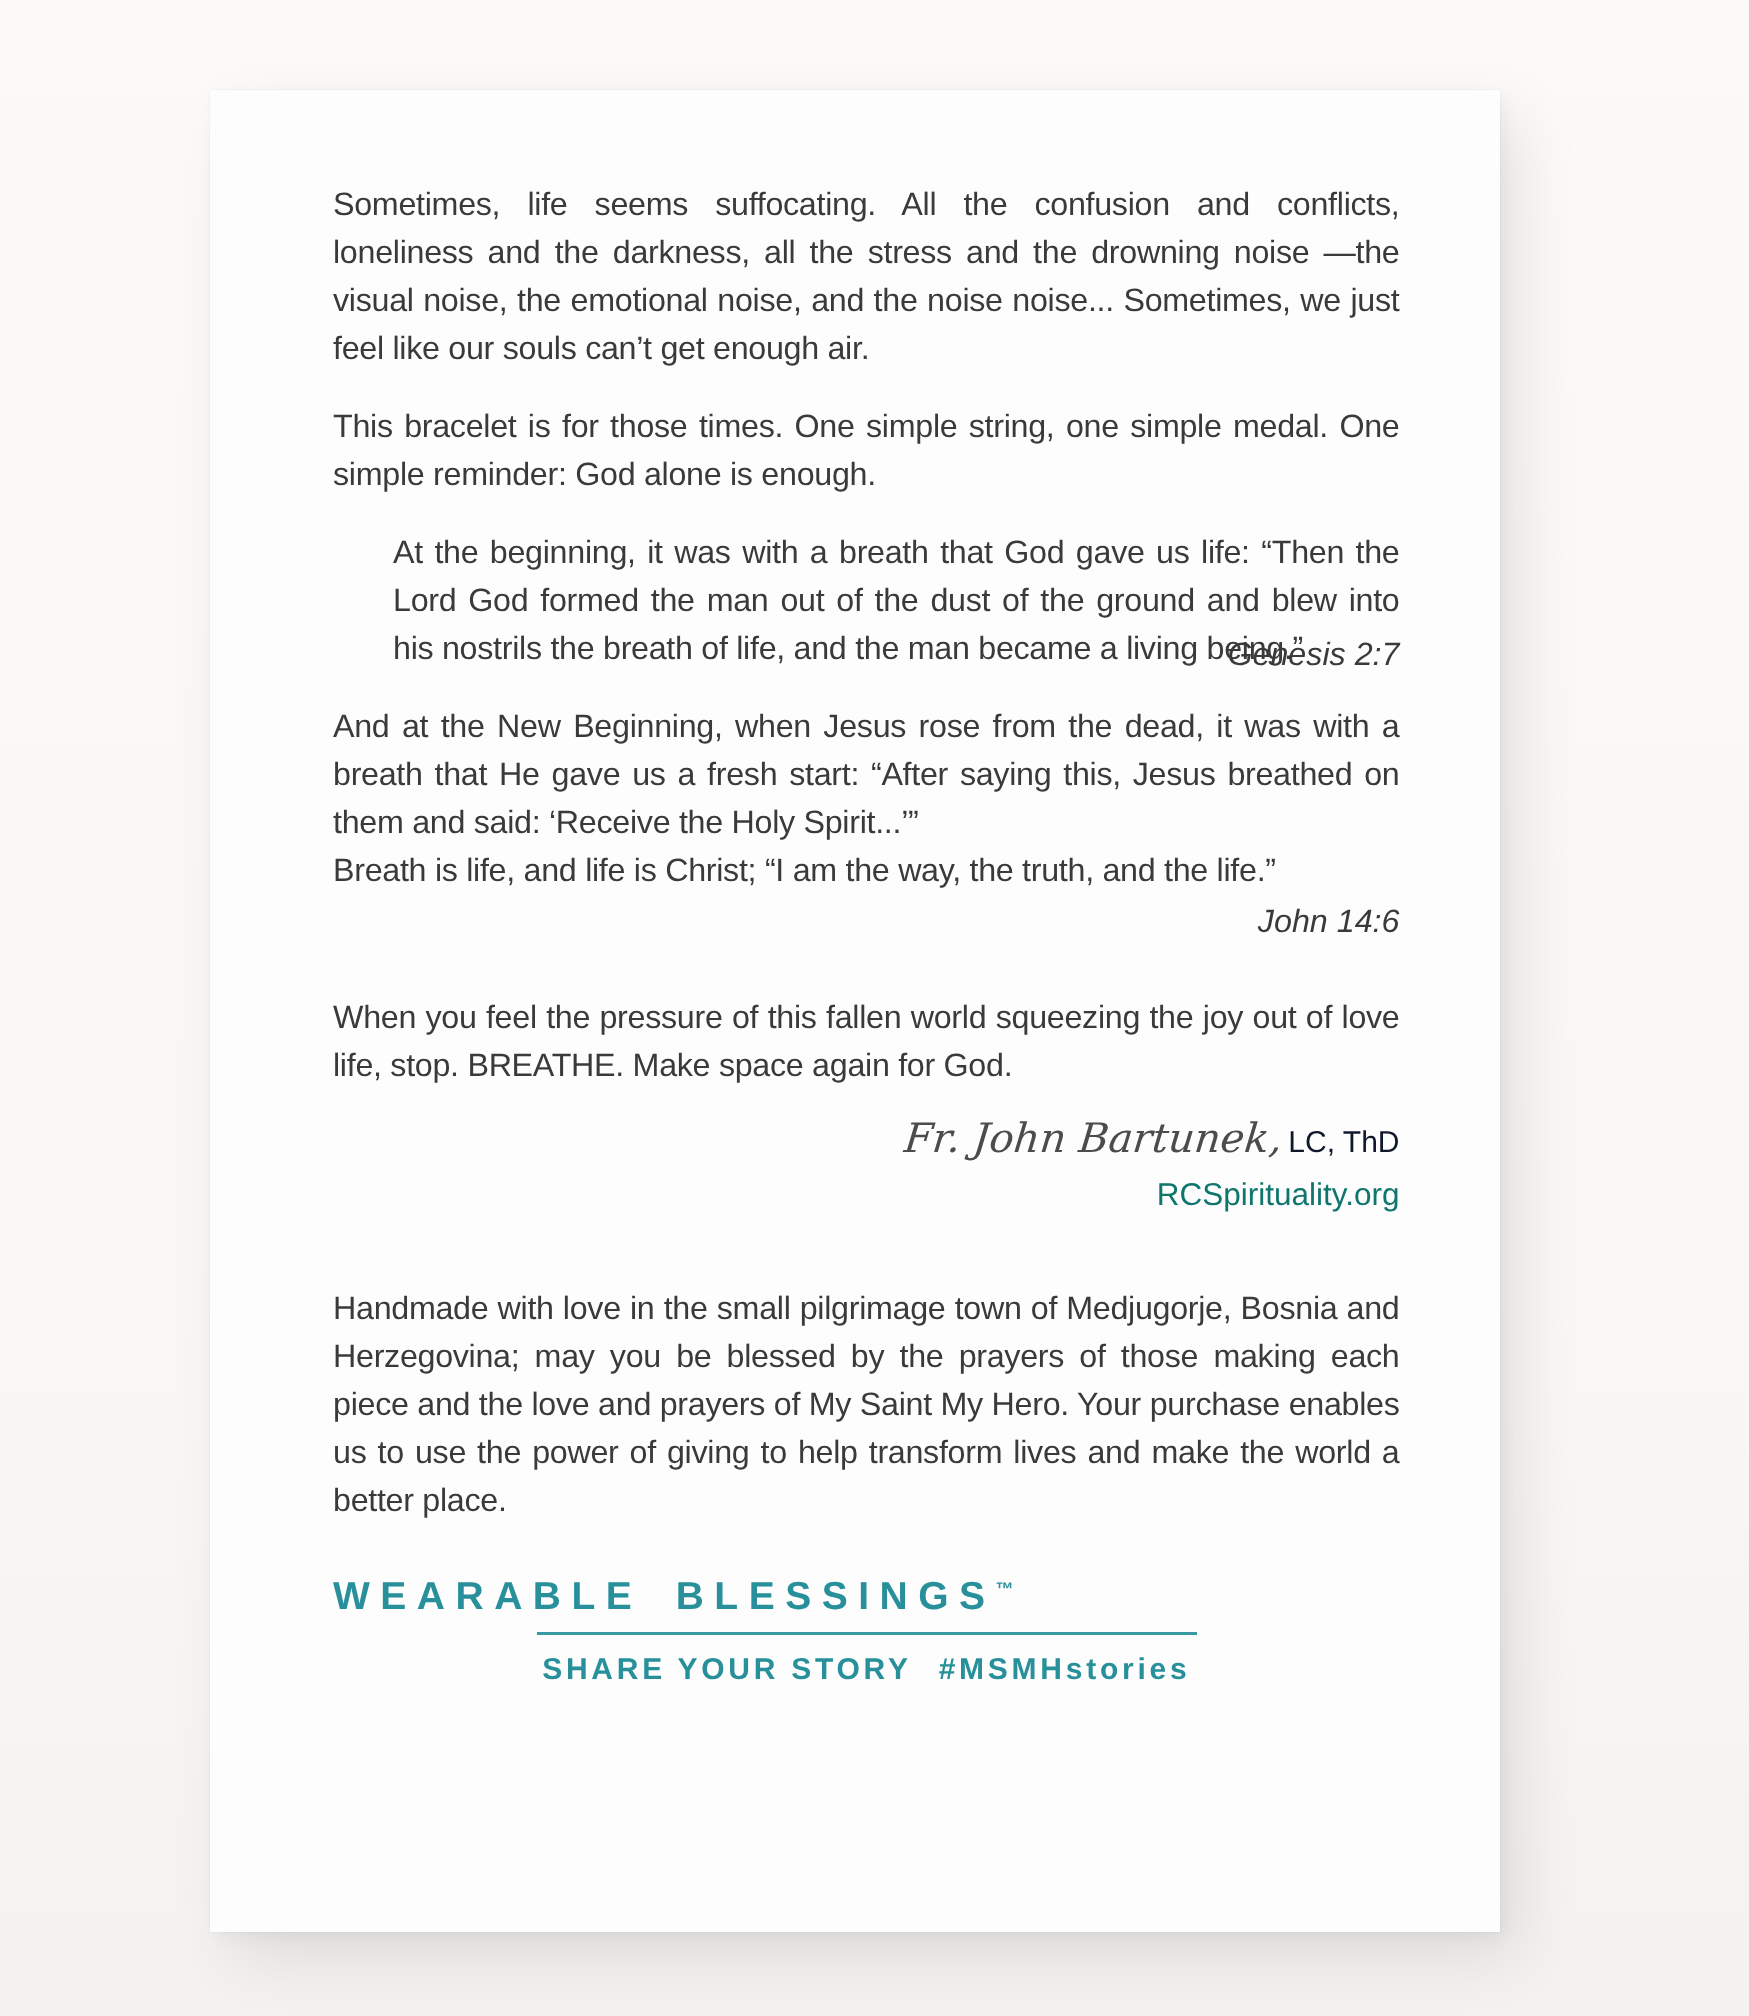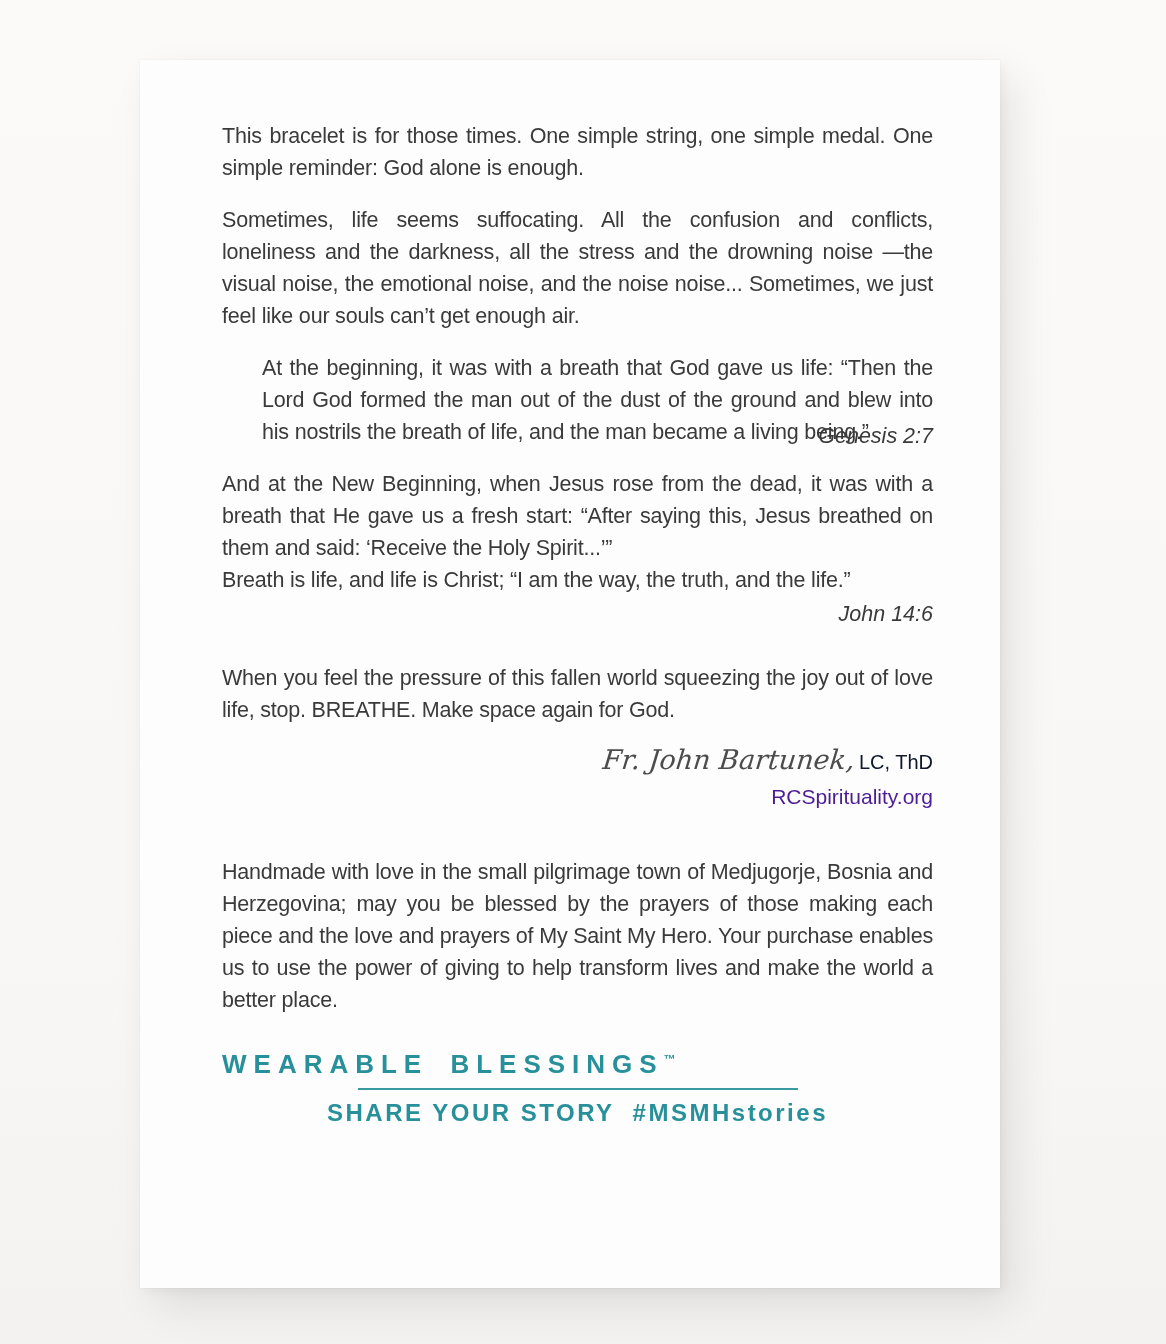--- a/index.html
+++ b/index.html
@@ -72,21 +72,21 @@
     transform: skewX(-6deg);
   }
   .sig-cred {
     font-size: 20px;
     color: #0f172a;
     margin-left: 0;
   }
   .sig-org {
     font-size: 21px;
     line-height: 30px;
-    color: #4c1d95;
+    color: #0f766e;
   }
   .footer { margin-top: 28px; }
   .brand-line {
     text-align: left;
     color: #27909a;
     font-weight: bold;
     font-size: 26px;
     letter-spacing: 7px;
     word-spacing: 8px;
     line-height: 30px;
@@ -101,21 +101,21 @@
     height: 2px;
     background: #3a9aa2;
     margin: 9px auto 10px auto;
   }
   .tagline {
     display: flex;
     justify-content: center;
     gap: 18px;
     color: #27909a;
     font-weight: bold;
-    font-size: 24px;
+    font-size: 20px;
     letter-spacing: 2.5px;
     line-height: 26px;
     align-items: flex-end;
   }
   .bottom-row {
     position: relative;
     margin-top: 26px;
     height: 30px;
   }
   .copyright {
@@ -133,23 +133,23 @@
     color: #333333;
   }
 </style>
 </head>
 <body>
 
 <div class="stage">
   <div class="card">
     <div class="content">
 
+      <p class="body-text mb">Sometimes, life seems suffocating. All the confusion and conflicts, loneliness and the darkness, all the stress and the drowning noise —the visual noise, the emotional noise, and the noise noise... Sometimes, we just feel like our souls can’t get enough air.</p>
+
       <p class="body-text mb">This bracelet is for those times. One simple string, one simple medal. One simple reminder: God alone is enough.</p>
-
-      <p class="body-text mb">Sometimes, life seems suffocating. All the confusion and conflicts, loneliness and the darkness, all the stress and the drowning noise —the visual noise, the emotional noise, and the noise noise... Sometimes, we just feel like our souls can’t get enough air.</p>
 
       <div class="verse-wrap">
         <p class="body-text">At the beginning, it was with a breath that God gave us life: “Then the Lord God formed the man out of the dust of the ground and blew into his nostrils the breath of life, and the man became a living being.”</p>
         <span class="verse-ref inline">Genesis 2:7</span>
       </div>
 
       <p class="body-text">And at the New Beginning, when Jesus rose from the dead, it was with a breath that He gave us a fresh start: “After saying this, Jesus breathed on them and said: ‘Receive the Holy Spirit...’”</p>
 
       <p class="body-text">Breath is life, and life is Christ; “I am the way, the truth, and the life.”</p>
       <span class="verse-ref own-line big-gap">John 14:6</span>

